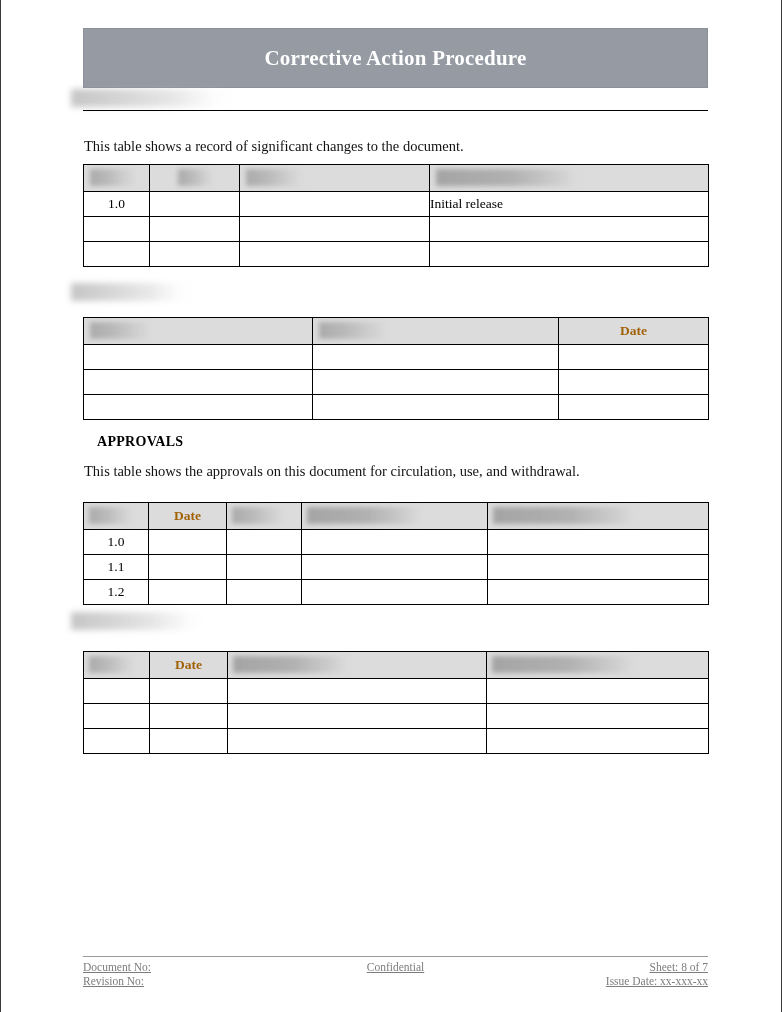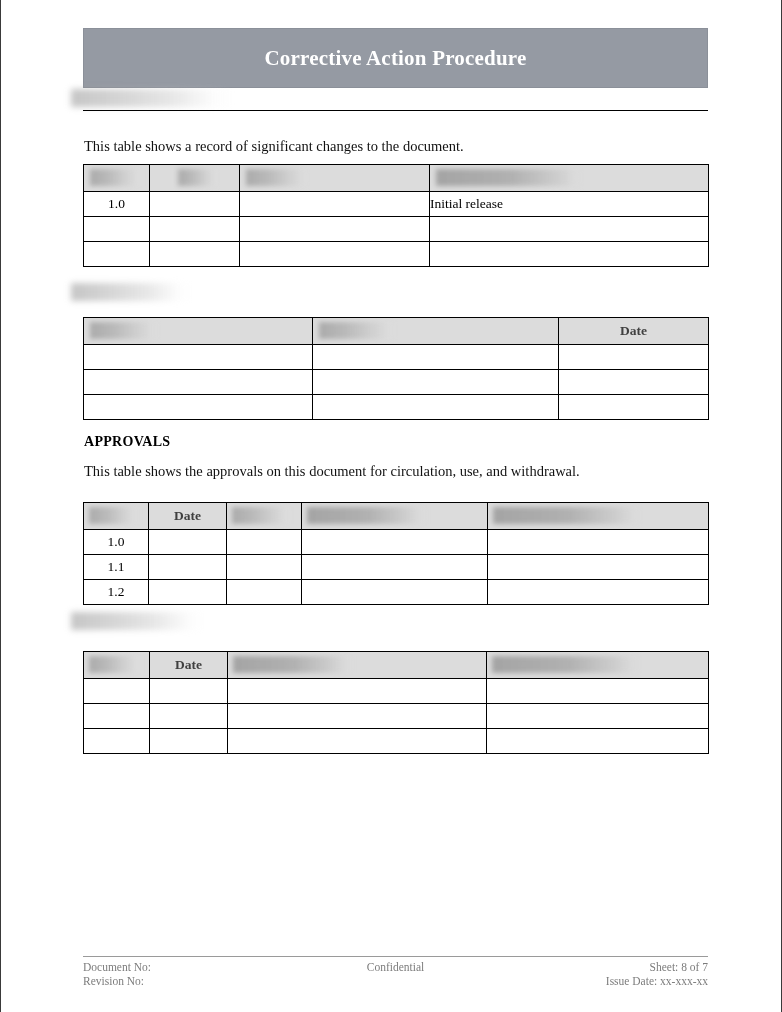--- a/index.html
+++ b/index.html
@@ -104,21 +104,21 @@
     background: #dcdcdc;
     height: 26px;
     position: relative;
     overflow: hidden;
   }
   table.doc-table thead th .hdr-label {
     display: block;
     text-align: center;
     font-weight: bold;
     font-size: 13.5px;
-    color: #404040;
+    color: #a16207;
   }
   
   .cell-redact {
     position: absolute;
     top: 4px;
     height: 17px;
     background: linear-gradient(to right,
         rgba(140,140,140,0.62) 0%,
         rgba(160,160,160,0.56) 35%,
         rgba(190,190,190,0.40) 68%,
@@ -163,21 +163,21 @@
     line-height: 1.25;
   }
   .footer-row {
     display: flex;
     justify-content: space-between;
     align-items: flex-start;
   }
   .footer-col-left { text-align: left; flex: 0 0 33%; }
   .footer-col-center { text-align: center; flex: 0 0 34%; }
   .footer-col-right { text-align: right; flex: 0 0 33%; }
-  .footer-line { white-space: nowrap; }
+  .footer-line { white-space: nowrap; text-decoration: underline; }
 </style>
 </head>
 <body>
 
 <div class="page">
 
   <div class="title-banner">
     <span class="title-text">Corrective Action Procedure</span>
   </div>
 
@@ -274,21 +274,21 @@
         <td class="text-cell"></td>
       </tr>
       <tr>
         <td class="text-cell"></td>
         <td class="text-cell"></td>
         <td class="text-cell"></td>
       </tr>
     </tbody>
   </table>
 
-  <div class="section-head" style="left:83px; top:434px;">APPROVALS</div>
+  <div class="section-head" style="left:96px; top:434px;">APPROVALS</div>
 
   <div class="para" style="left:83px; top:462px;">This table shows the approvals on this document for circulation, use, and withdrawal.</div>
 
   <table class="doc-table" style="left:82px; top:502px; width:625px;">
     <colgroup>
       <col style="width:65px;">
       <col style="width:78px;">
       <col style="width:75px;">
       <col style="width:186px;">
       <col style="width:221px;">

